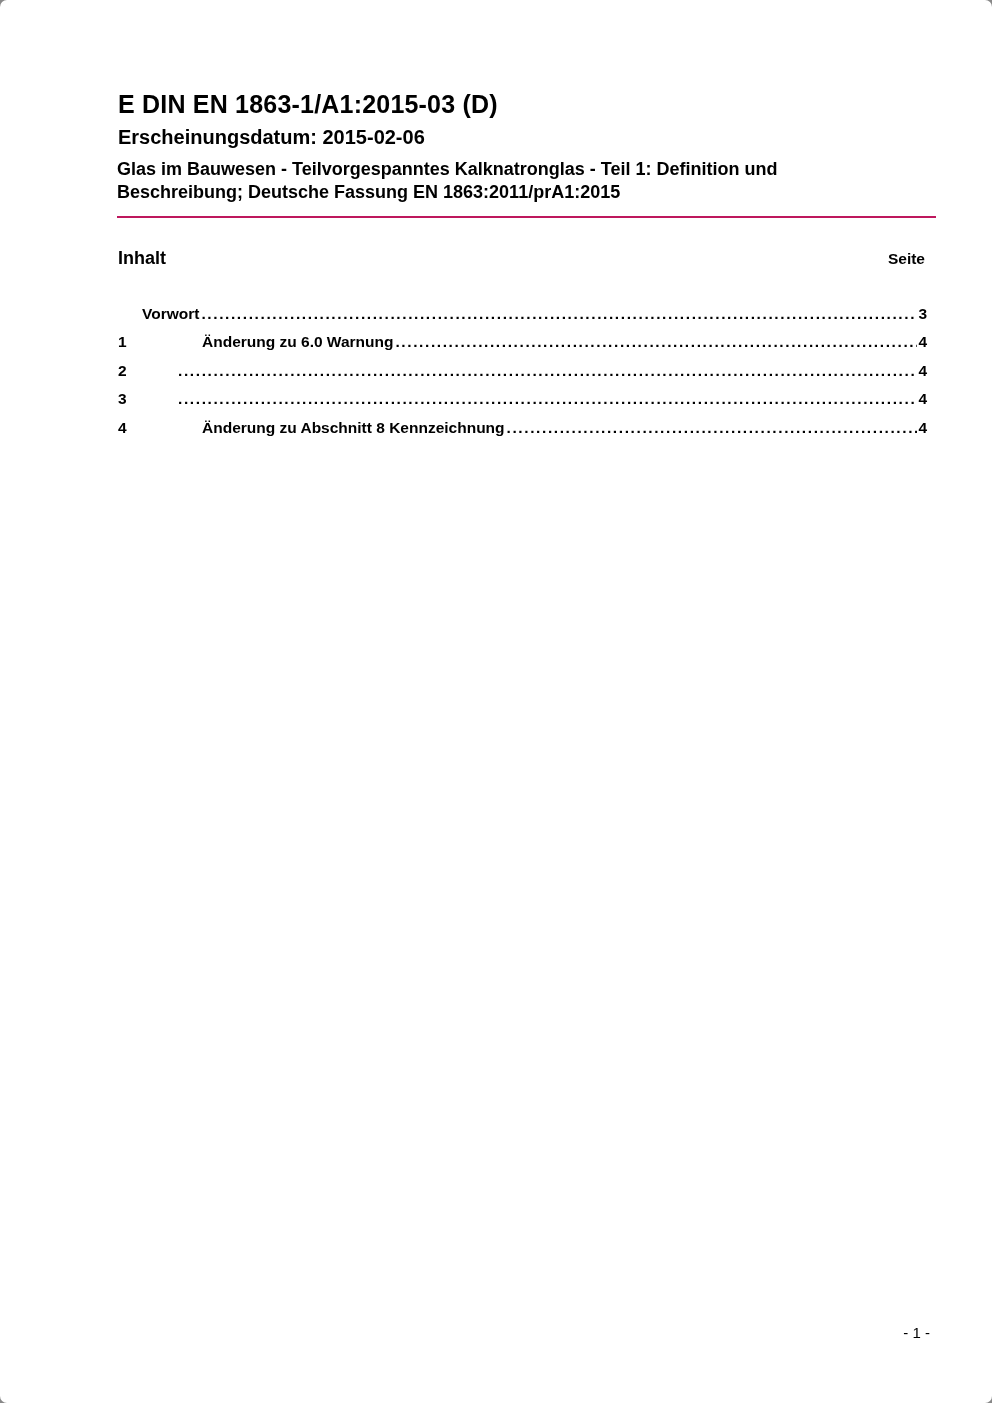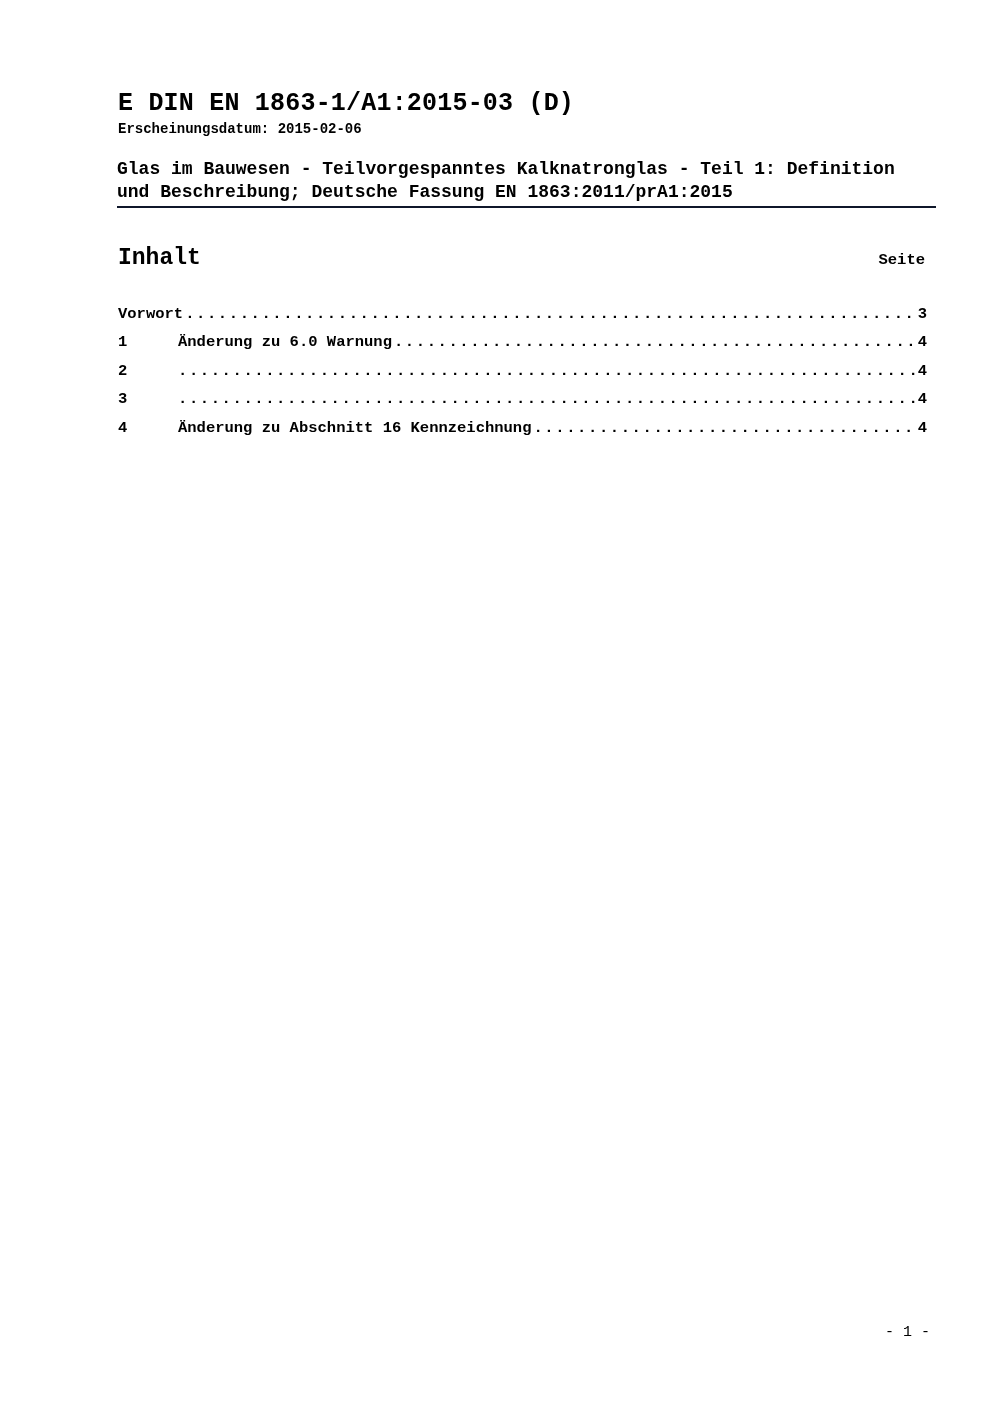--- a/index.html
+++ b/index.html
@@ -4,74 +4,75 @@
 <style>
   * { margin: 0; padding: 0; box-sizing: border-box; }
   html, body { background: #888; }
   .page {
     position: relative;
     width: 992px;
     height: 1403px;
     margin: 0 auto;
     background: #ffffff;
     color: #000000;
-    font-family: Liberation Mono, monospace;
+    font-family: Liberation Sans, sans-serif;
     overflow: hidden;
+    border-radius: 7px;
   }
 
   
   .doc-header {
     position: absolute;
     left: 118px;
     top: 91px;
     width: 820px;
   }
   .doc-title {
     font-size: 25px;
     font-weight: bold;
     line-height: 26px;
     letter-spacing: 0.2px;
     white-space: nowrap;
   }
   .doc-date {
-    margin-top: 3px;
-    font-size: 14px;
+    margin-top: 11px;
+    font-size: 20px;
     font-weight: bold;
     line-height: 18px;
     white-space: nowrap;
   }
 
   
   .doc-subtitle-wrap {
     position: absolute;
     left: 117px;
     top: 158px;
     width: 819px;
-    border-bottom: 2px solid #0f172a;
-    padding-bottom: 3px;
+    border-bottom: 2px solid #be185d;
+    padding-bottom: 13px;
   }
   .doc-subtitle {
     width: 782px;
     font-size: 18px;
     font-weight: bold;
     line-height: 22.5px;
   }
 
   
   .toc-header {
     position: absolute;
     left: 118px;
     right: 67px;
     top: 245px;
     display: flex;
     justify-content: space-between;
     align-items: baseline;
   }
   .toc-heading {
-    font-size: 23px;
+    font-size: 18px;
     font-weight: bold;
     line-height: 26px;
   }
   .toc-page-col {
     font-size: 15.5px;
     font-weight: bold;
     margin-left: 19px;
   }
 
   
@@ -89,20 +90,21 @@
     line-height: 28.4px;
     white-space: nowrap;
   }
   .toc-num {
     flex: 0 0 60px;
   }
   .toc-num:empty { display: none; }
   .toc-label {
     flex: 0 0 auto;
     padding-right: 2px;
+    margin-left: 24px;
   }
   .toc-dots {
     flex: 1 1 auto;
     overflow: hidden;
     white-space: nowrap;
   }
   .toc-dots::after {
     content: "...................................................................................................................................................................................";
     letter-spacing: 1.6px;
   }
@@ -163,21 +165,21 @@
     </div>
 
     <div class="toc-row">
       <span class="toc-num">3</span>
       <span class="toc-dots"></span>
       <span class="toc-page">4</span>
     </div>
 
     <div class="toc-row">
       <span class="toc-num">4</span>
-      <span class="toc-label">Änderung zu Abschnitt 16 Kennzeichnung</span>
+      <span class="toc-label">Änderung zu Abschnitt 8 Kennzeichnung</span>
       <span class="toc-dots"></span>
       <span class="toc-page">4</span>
     </div>
   </div>
 
   <div class="page-footer">- 1 -</div>
 
 </div>
 
 </body></html>

